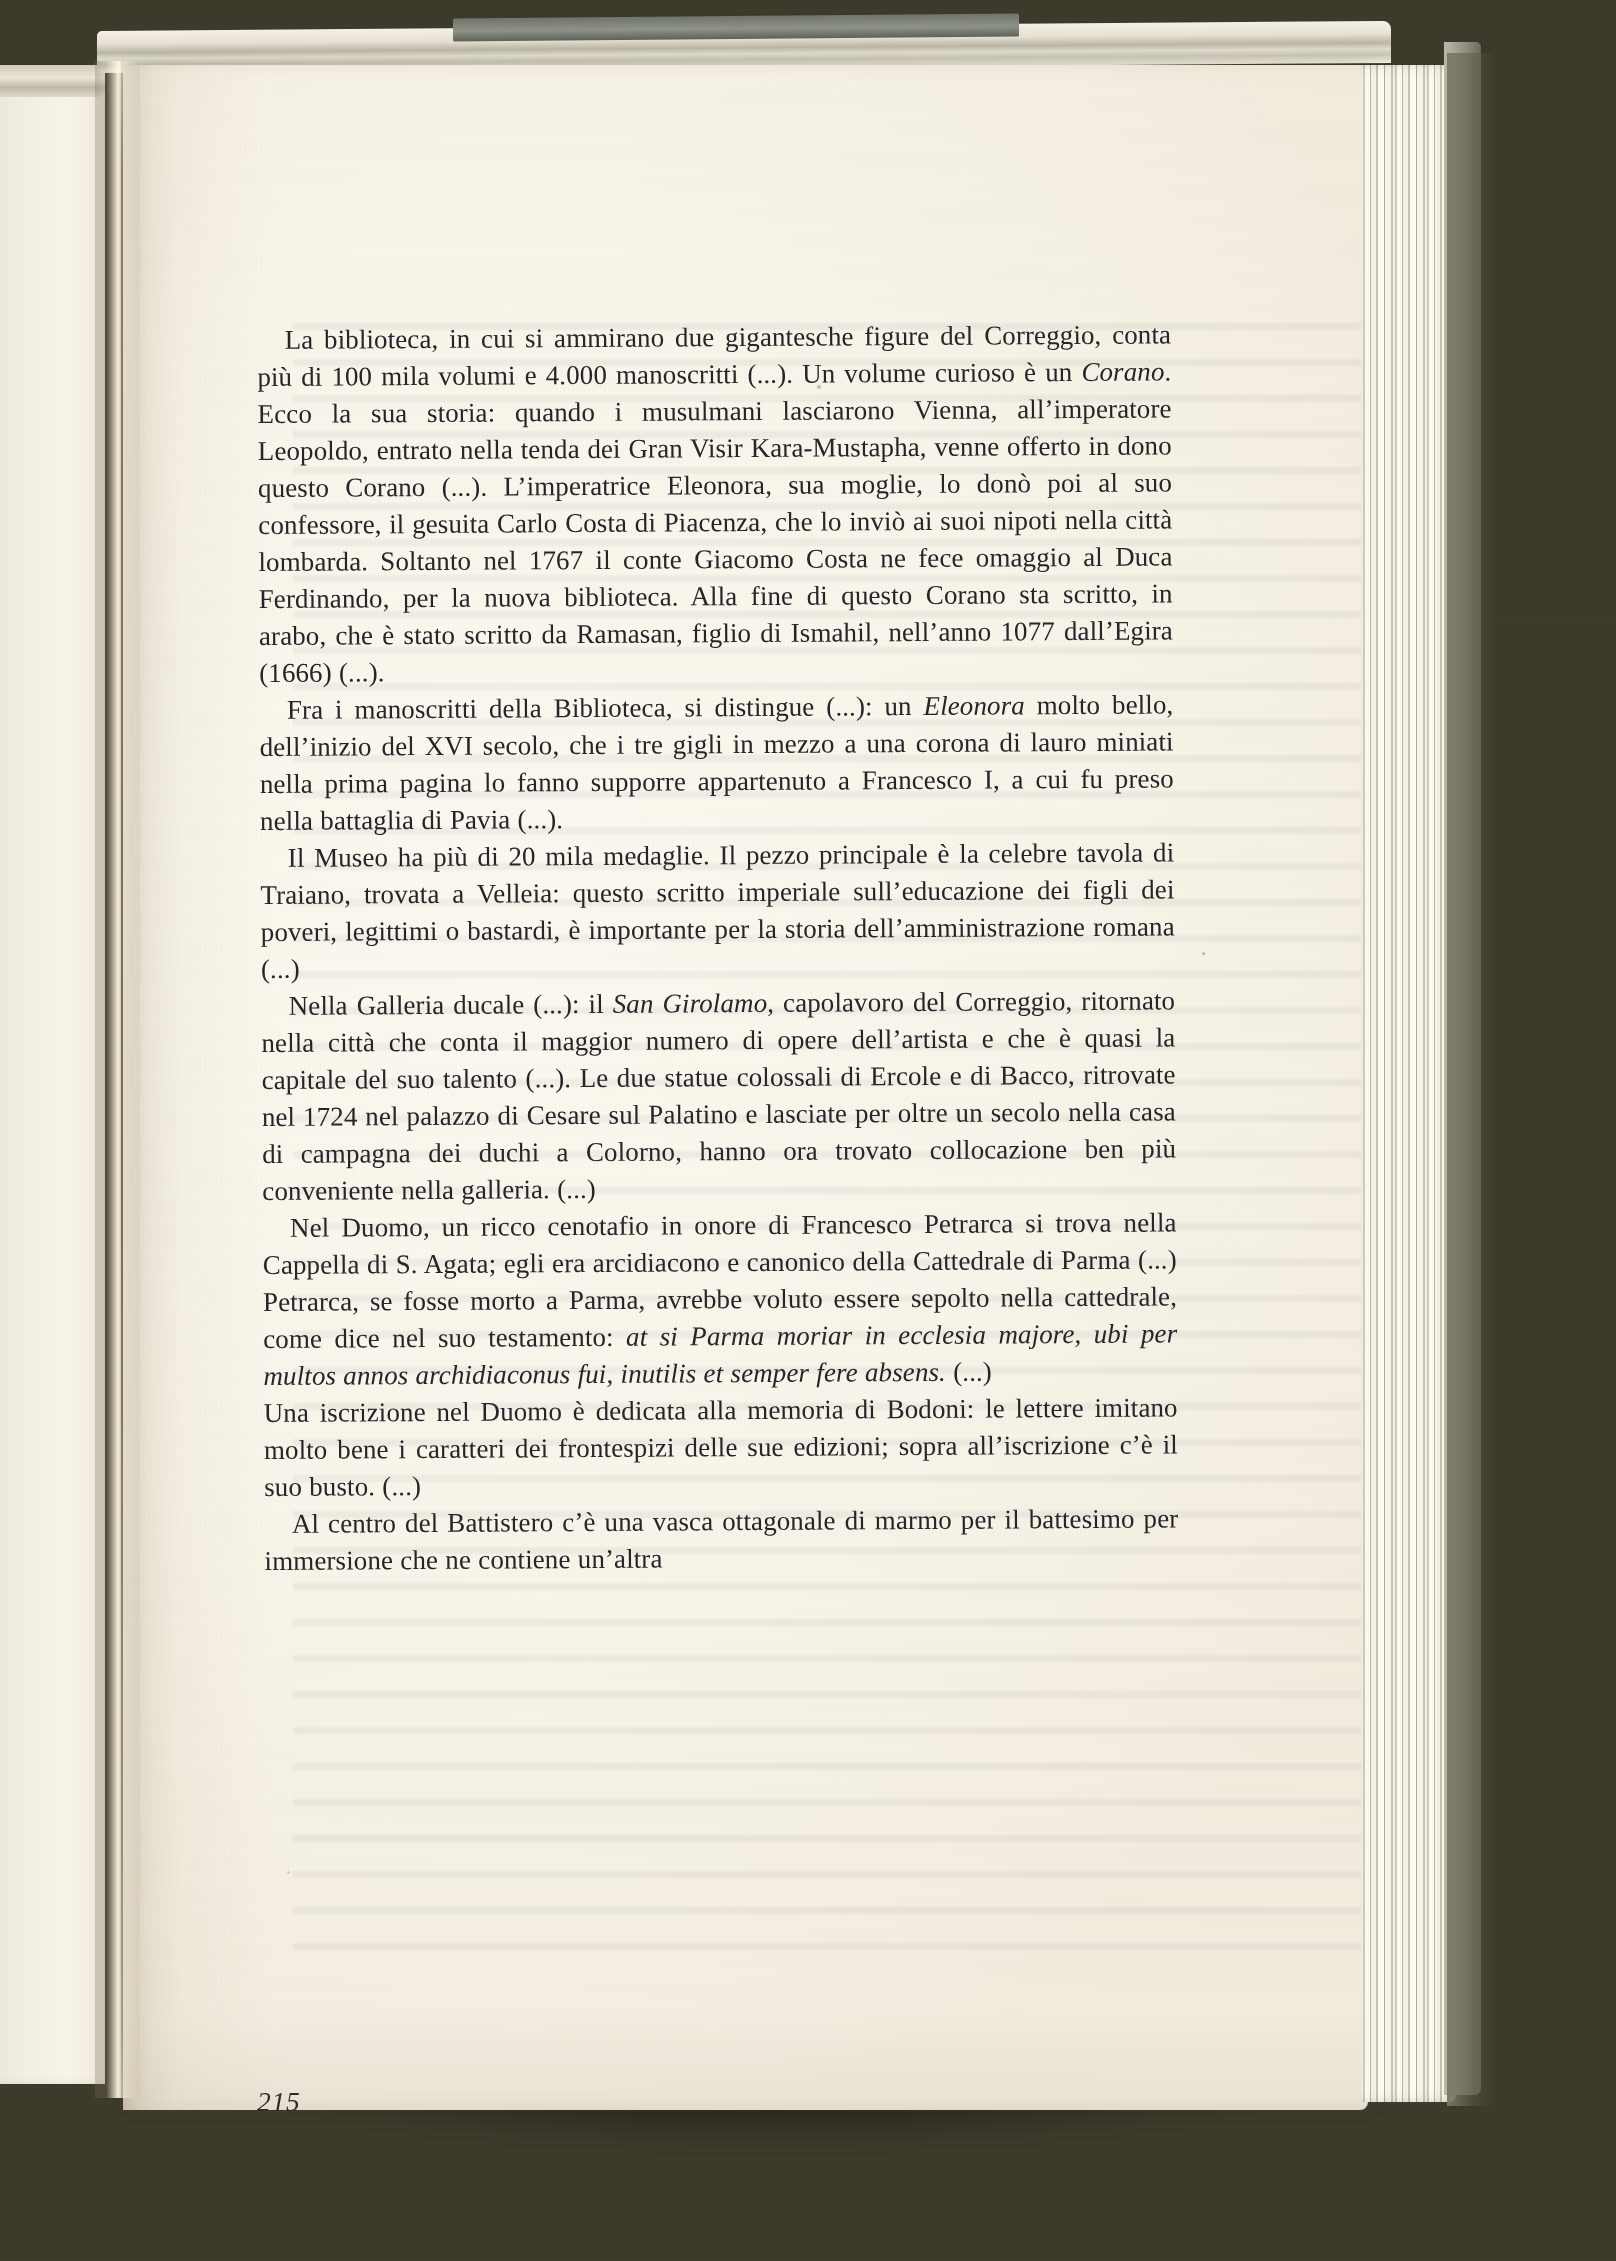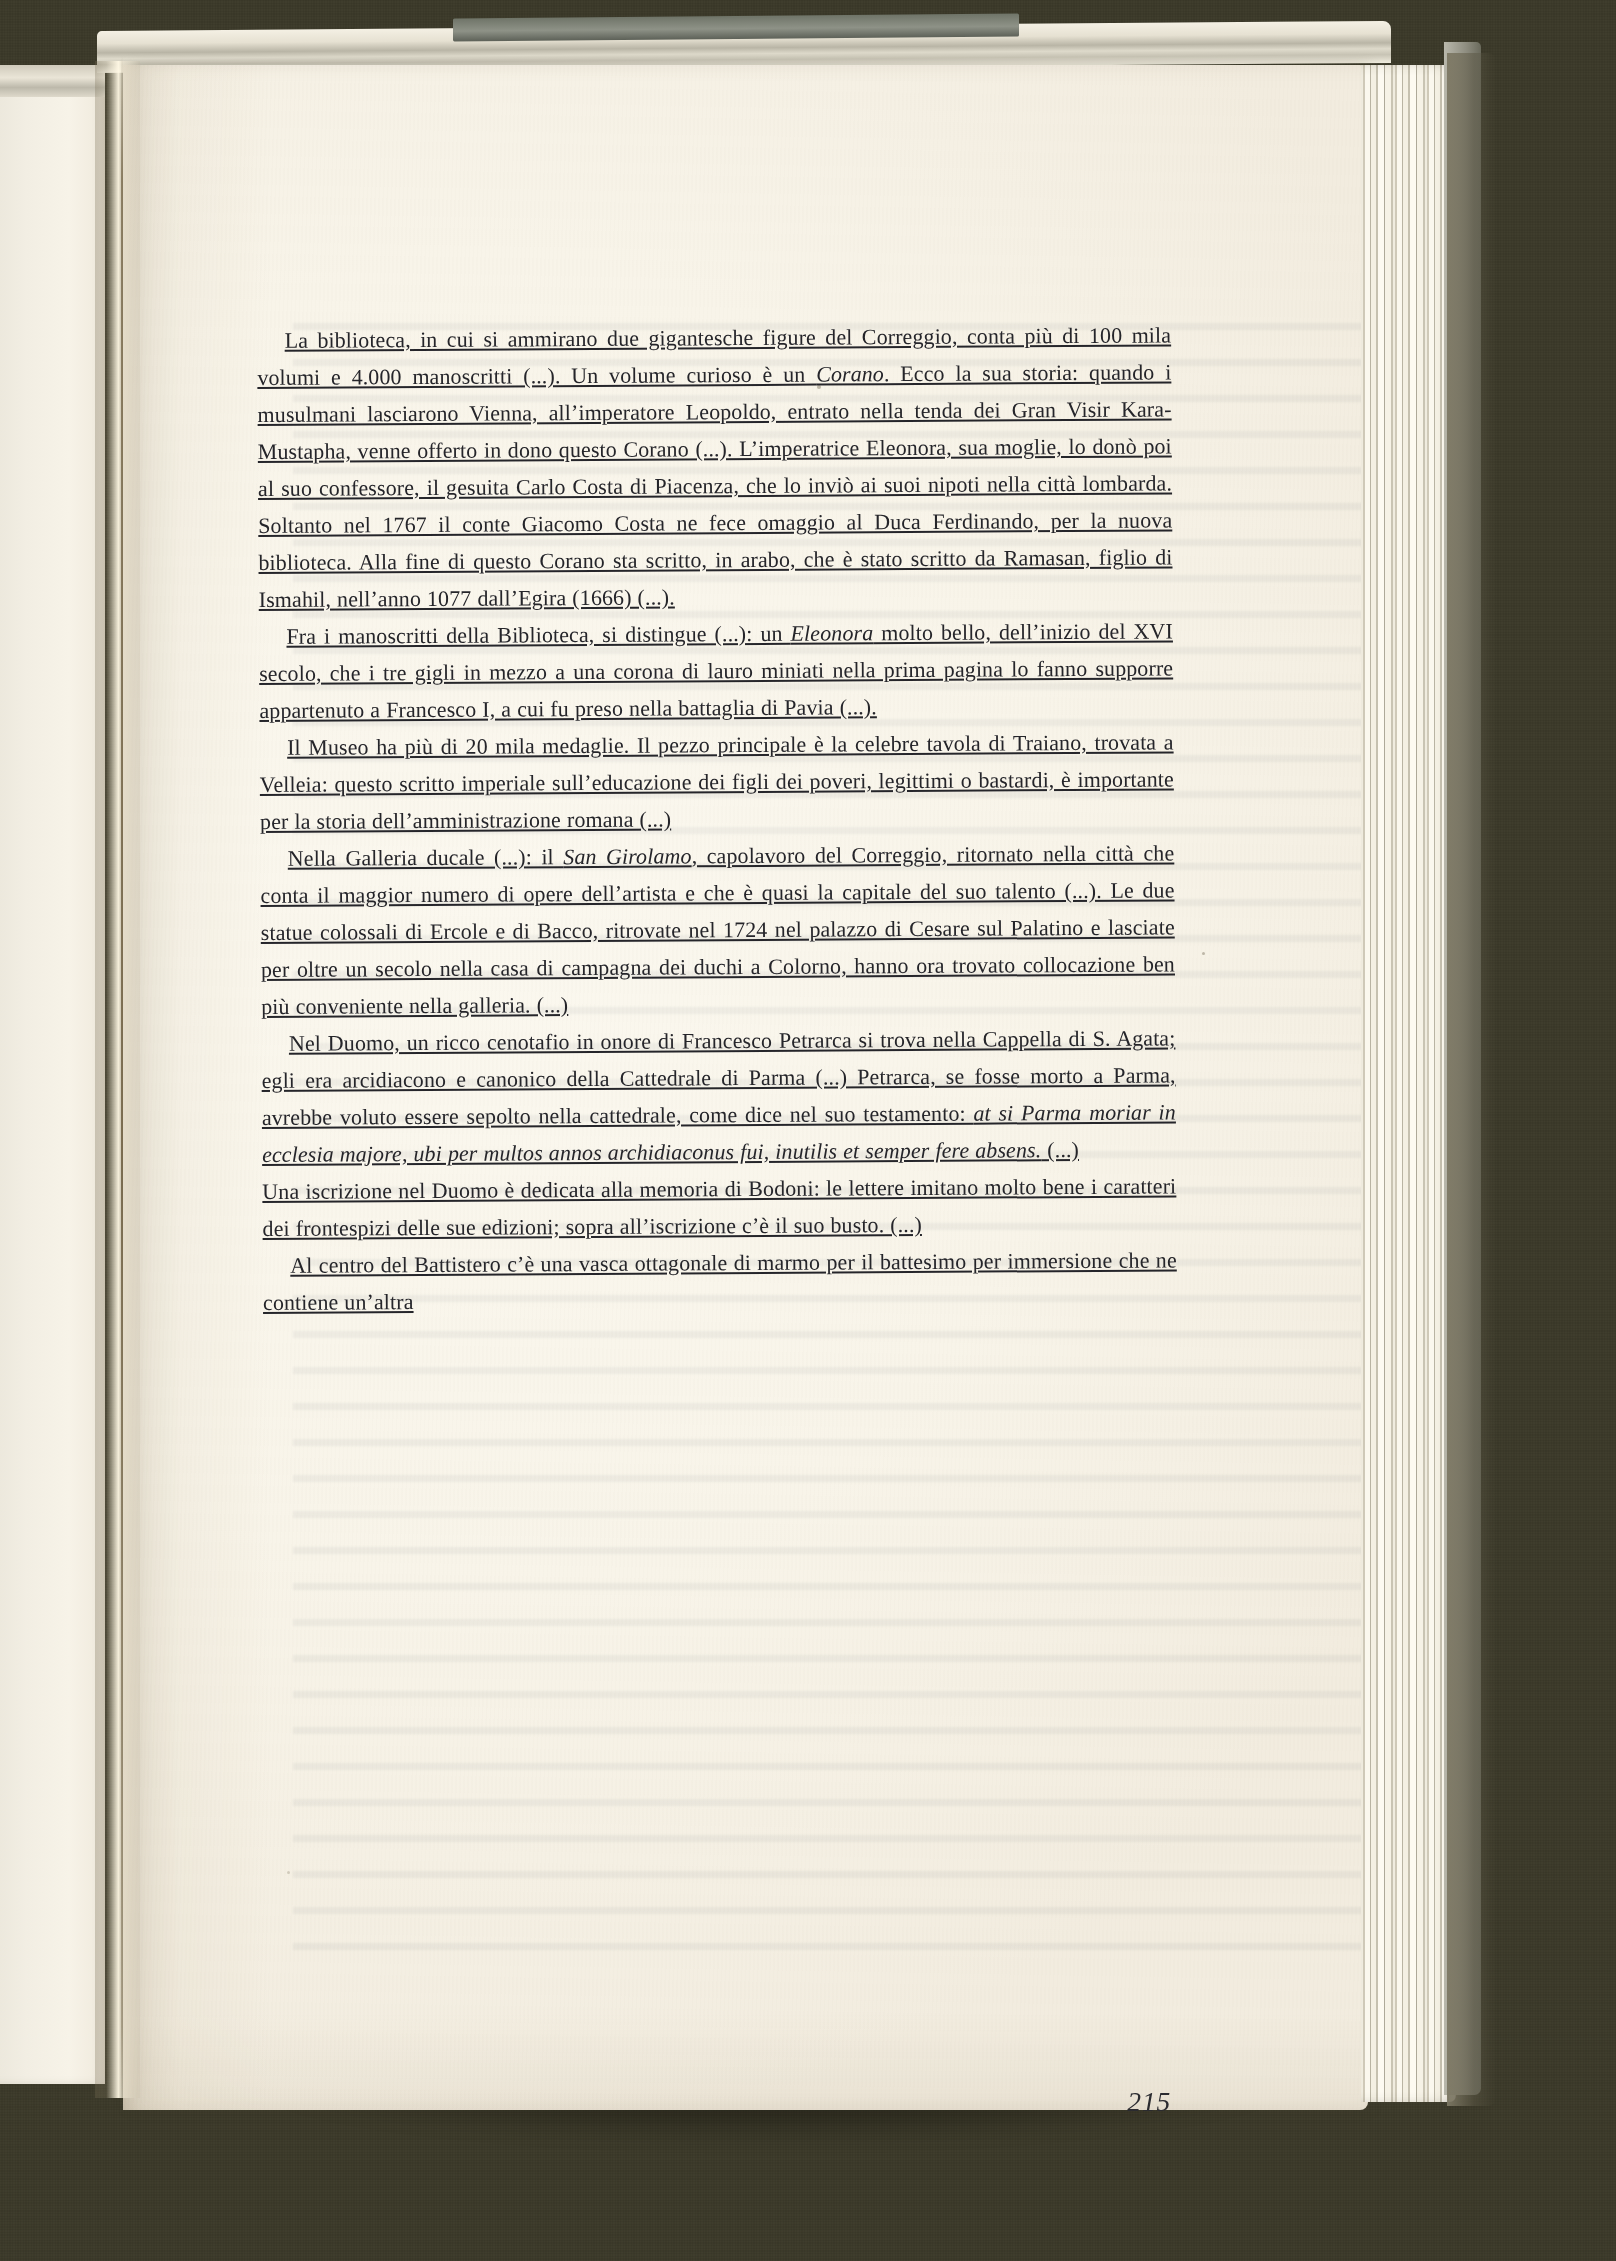--- a/index.html
+++ b/index.html
@@ -140,44 +140,43 @@
     background:radial-gradient(ellipse 728px 89px at 50% 20%, rgba(0,0,0,.55), rgba(0,0,0,0) 72%);
     filter:blur(8px);
   }
 
   
   #textblock{
     position:absolute;
     left:257px; top:285px;
     width:914px;
     color:#25252a;
-    font-size:22px;
+    font-size:27px;
     line-height:37px;
     text-align:justify;
     text-justify:inter-word;
     letter-spacing:0.1px;
     word-spacing:0.4px;
-    text-decoration:underline;
   }
   #textblock p{margin:0;}
   #textblock p.ind{text-indent:27.5px;}
   #textblock p.noind{text-indent:0;}
   #textblock .it{font-style:italic;}
 
   
   #textwarp{
     transform:rotate(-.35deg);
     transform-origin:0 0;
   }
 
   .folio{
     position:absolute;
     left:257px; top:2049px;
     width:914px;
-    text-align:right;
+    text-align:left;
     font-style:italic;
     font-size:27.5px;
     color:#2b2b30;
     letter-spacing:0.8px;
   }
 
   
   .speck{position:absolute;background:rgba(120,110,90,.45);border-radius:50%;}
 </style>
 </head>

